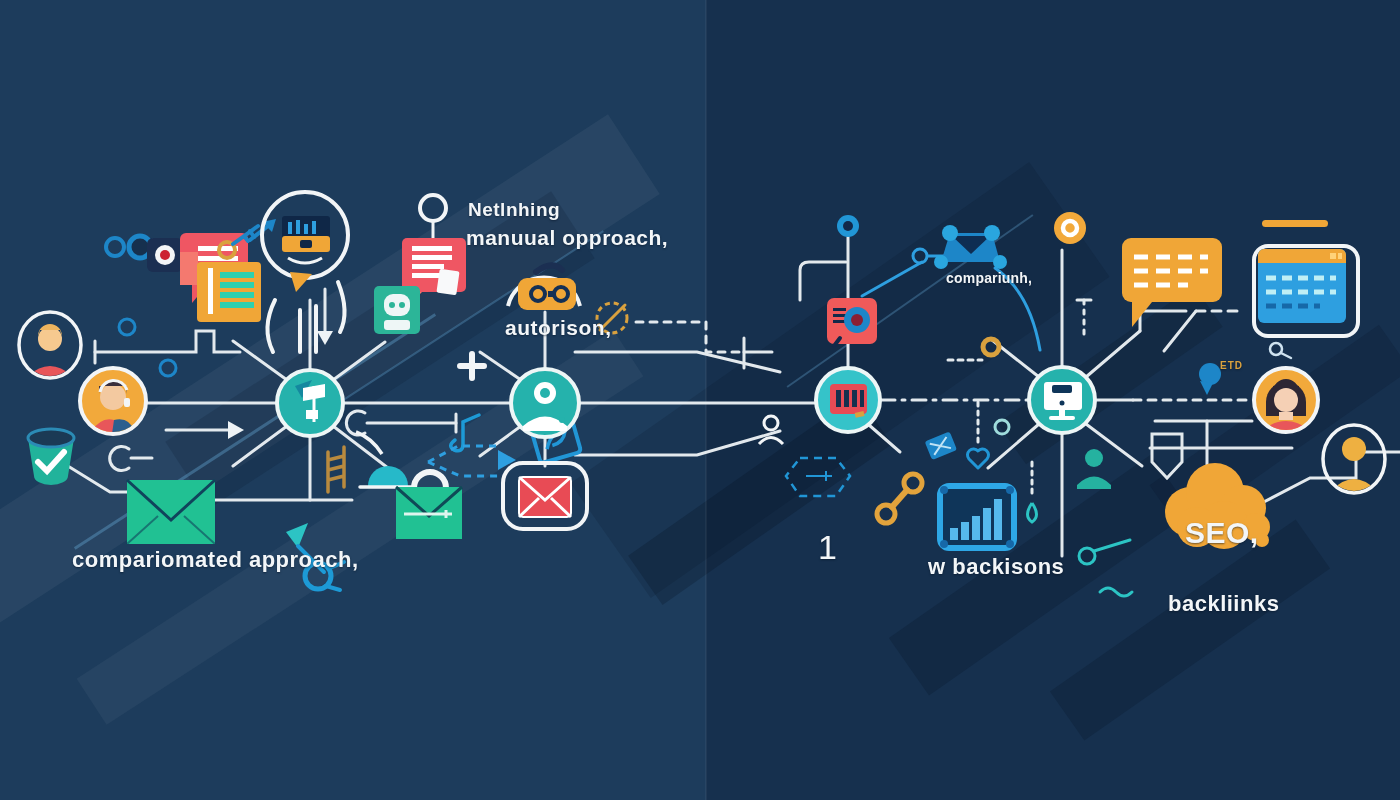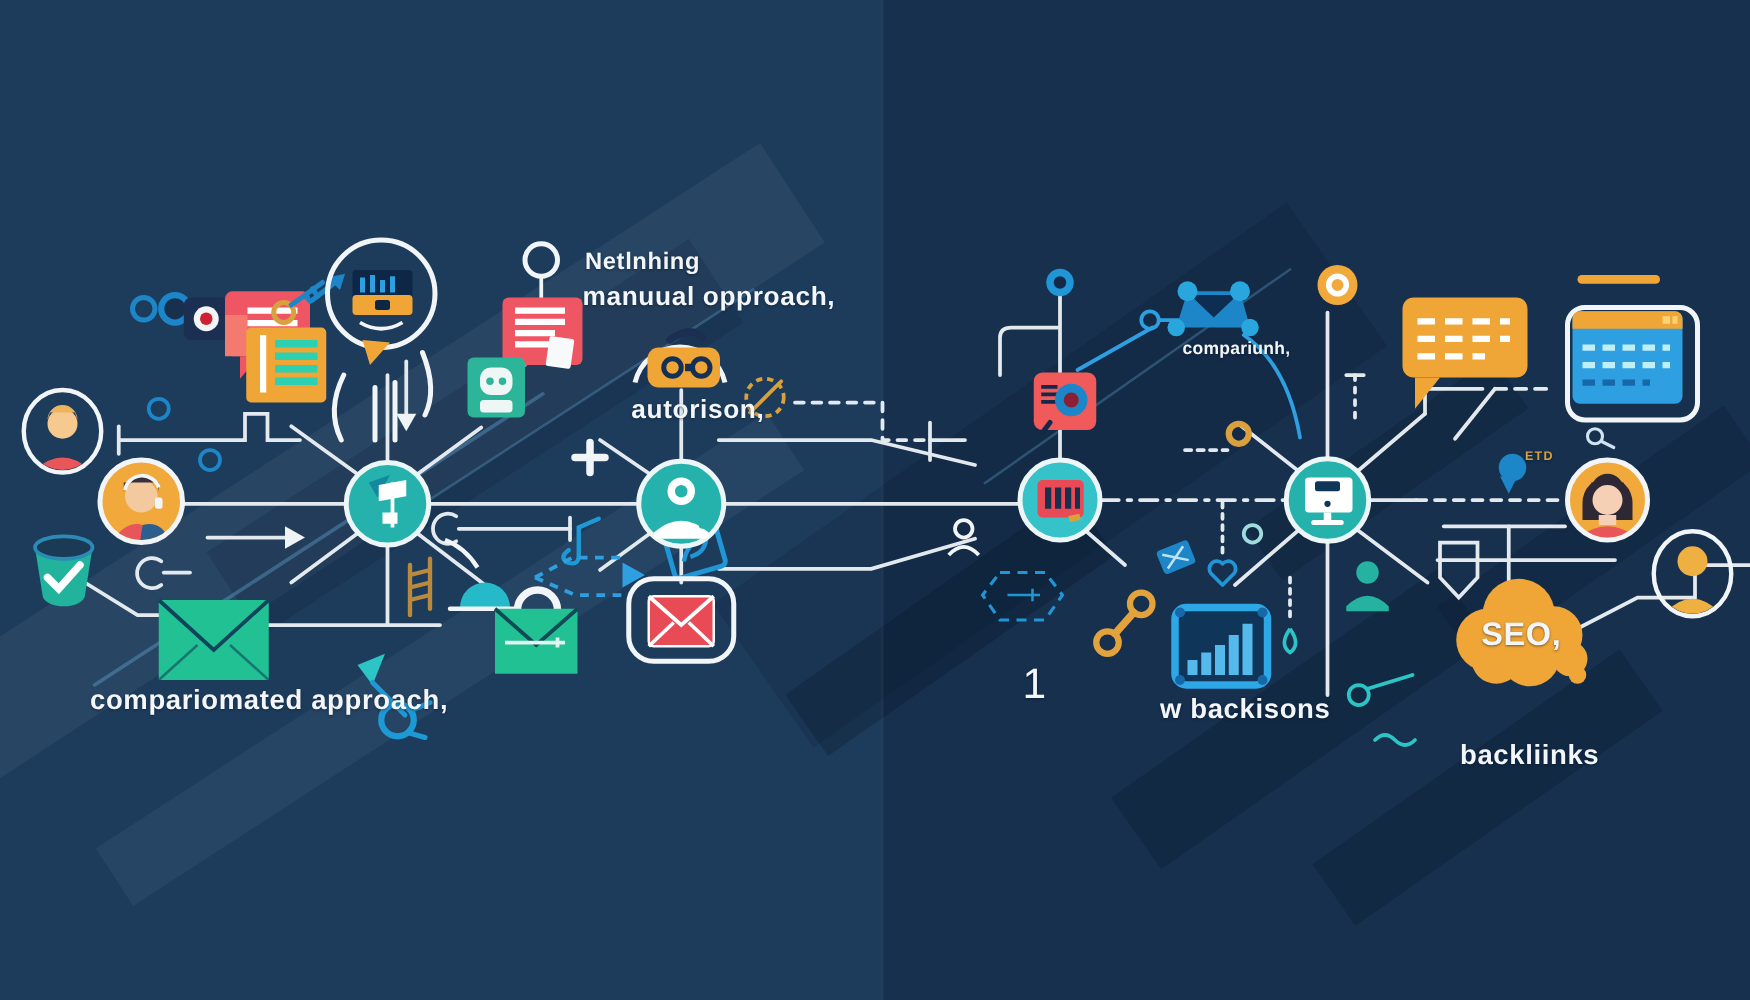--- a/index.html
+++ b/index.html
@@ -12,21 +12,21 @@
   .lines-svg{position:absolute;left:0;top:0;}
   .lbl{position:absolute;font-weight:bold;color:#f3f6f8;letter-spacing:.5px;
        text-shadow:0 1px 2px rgba(6,18,34,.55);white-space:nowrap;}
   .lbl-h1{font-size:19px;}
   .lbl-h2{font-size:21px;}
   .lbl-sub{font-size:21px;}
   .lbl-cap{font-size:22px;}
   .lbl-small{font-size:14px;letter-spacing:.2px;}
   .lbl-num{font-size:34px;font-weight:500;}
   .lbl-big{font-size:22px;}
-  .lbl-cloud{font-size:26px;}
+  .lbl-cloud{font-size:30px;margin-top:24px;}
   .lbl-tiny{font-size:10px;color:#d9a13e;letter-spacing:1px;}
 </style>
 </head>
 <body>
 
 <div class="stage">
   <div class="bg-left"></div>
   <div class="bg-right"></div>
 
   <div class="streak" style="left:-120px;top:330px;width:820px;height:95px;background:rgba(255,255,255,.05);transform:rotate(-33deg);"></div>

